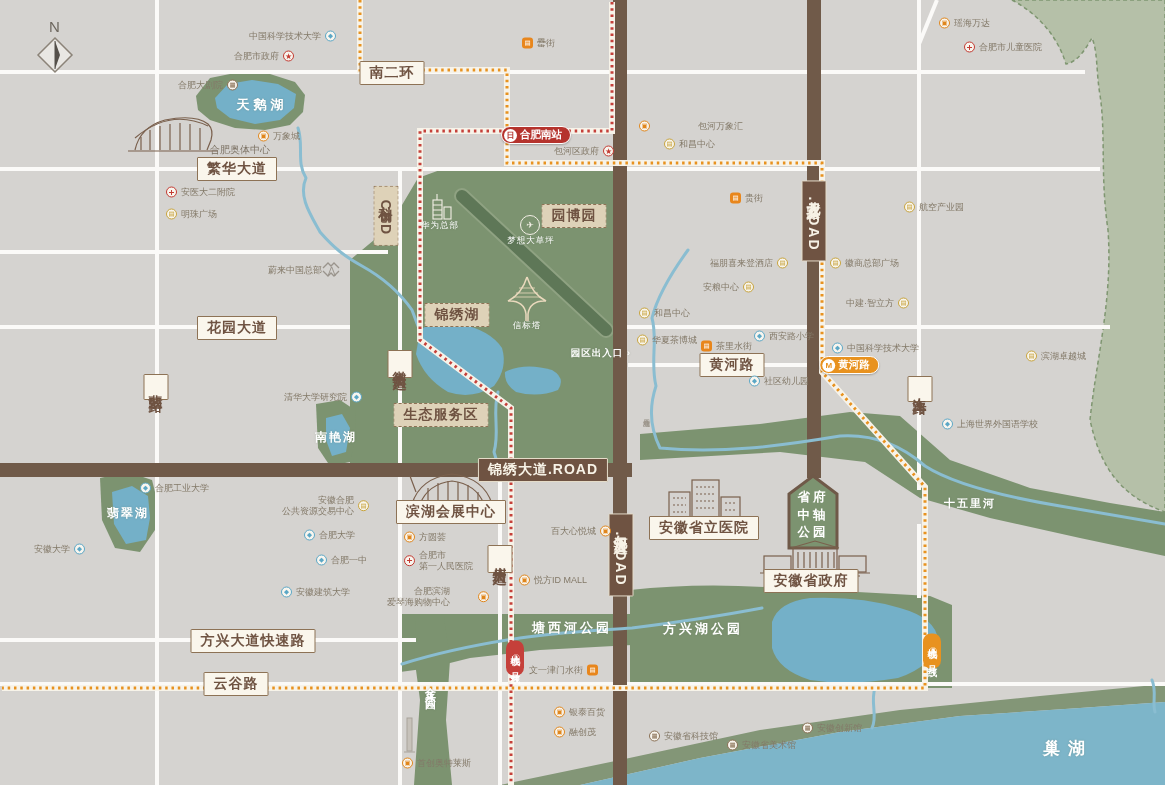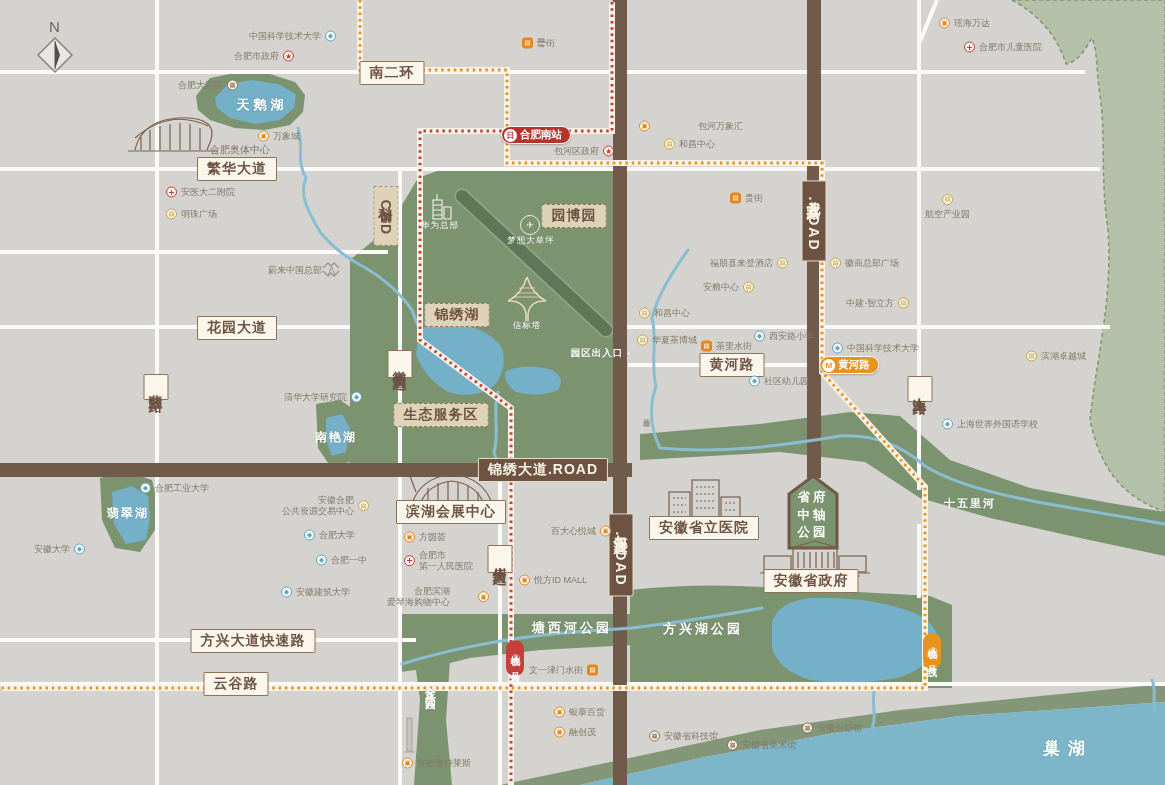--- a/index.html
+++ b/index.html
@@ -290,21 +290,21 @@
         <div class="tx">
           <span>和昌中心</span>
         </div>
       </div>
       <div class="poi rev" style="right: 551px; top: 151px;">
         <div class="ic gov">★</div>
         <div class="tx">
           <span>包河区政府</span>
         </div>
       </div>
-      <div class="poi" style="left: 925px; top: 207px; flex-direction: column;">
+      <div class="poi" style="left: 904px; top: 207px;">
         <div class="ic biz">▤</div>
         <div class="tx">
           <span>航空产业园</span>
         </div>
       </div>
       <div class="poi rev" style="right: 828px; top: 270px;">
         <div class="ic nio">⋀</div>
         <div class="tx">
           <span>蔚来中国总部</span>
         </div>

